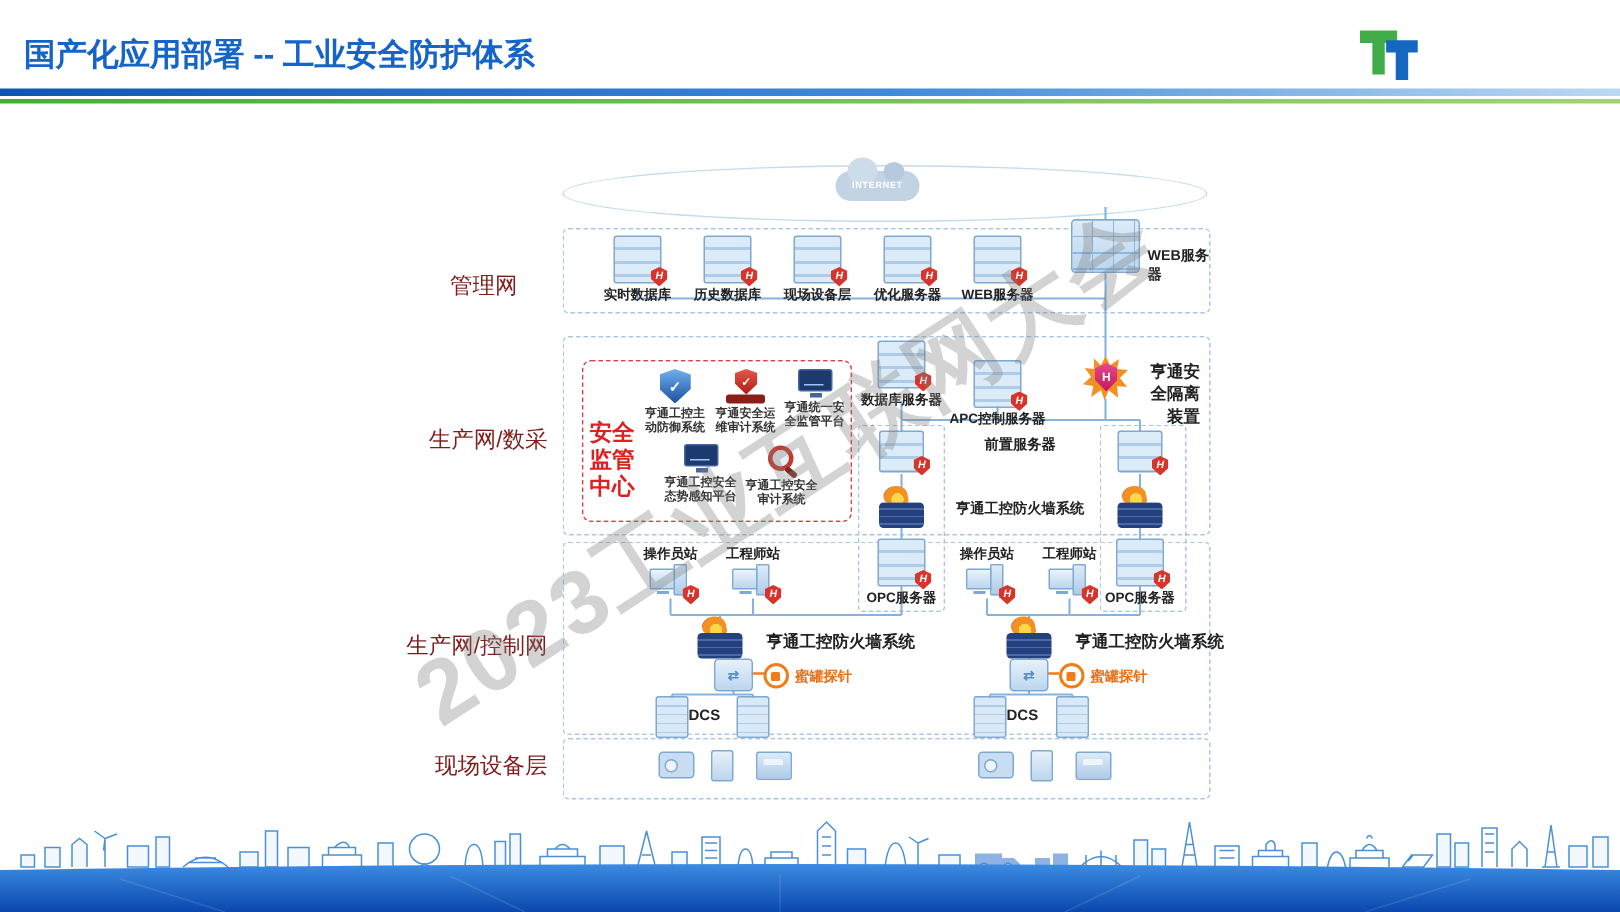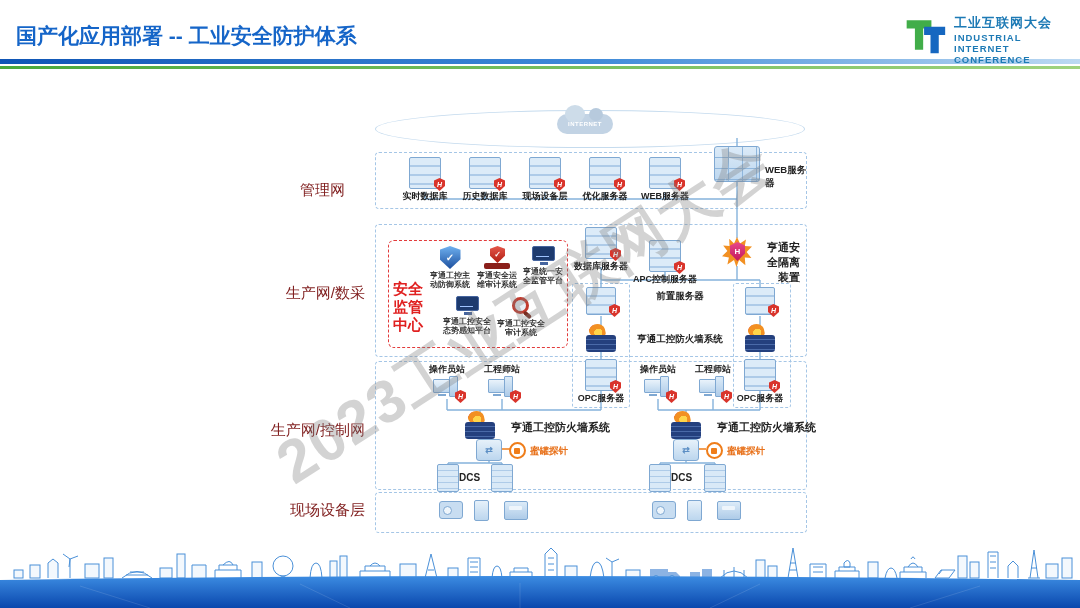--- a/index.html
+++ b/index.html
@@ -99,26 +99,20 @@
 <body>
 
 <div class="title">国产化应用部署 -- 工业安全防护体系</div>
 <div class="bar-blue"></div>
 <div class="bar-green"></div>
 <div class="logo">
   <svg width="44" height="42" viewBox="0 0 48 44">
     <path fill="#41ad49" d="M4 6 h27 v9 h-9 v23 h-9 V15 h-9 z"></path>
     <path fill="#1667c0" d="M23 13 h23 v9 h-7 v20 h-9 V22 h-7 z"></path>
   </svg>
-  <div class="logo-text">
-    <div class="logo-cn">工业互联网大会</div>
-    <div class="logo-en">INDUSTRIAL</div>
-    <div class="logo-en">INTERNET</div>
-    <div class="logo-en">CONFERENCE</div>
-  </div>
 </div>
 
 <svg class="lines" width="1080" height="608">
   <path d="M737 138 V146 M737 182 V238 M737 266 V280
            M425 192 V199 M485 192 V199 M545 192 V199 M605 192 V199 M665 192 V199 M425 199 H737
            M601 267 V288 M665 267 V280 M601 280 H760 M760 280 V288
            M601 316 V326 M601 351 V360 M601 390 V410
            M760 316 V326 M760 351 V360 M760 390 V410
            M447 399 V410 M502 399 V410 M447 410 H601 M480 410 V413
            M658 399 V410 M713 399 V410 M658 410 H760 M686 410 V413

